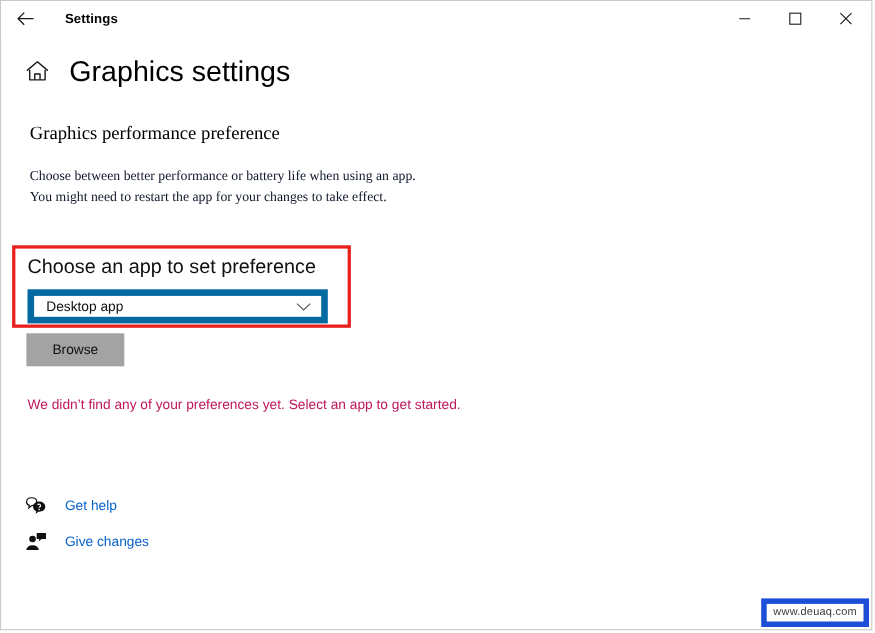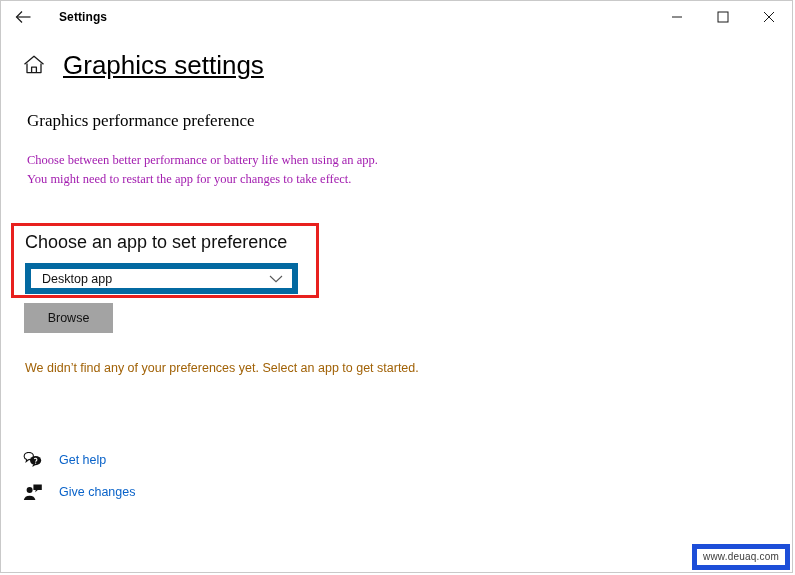--- a/index.html
+++ b/index.html
@@ -63,21 +63,20 @@
     justify-content: center;
     cursor: pointer;
   }
   .win-btn svg { display: block; }
 
   
   .page-header {
     display: flex;
     align-items: center;
     margin: 20px 0 0 20px;
-    text-decoration: underline;
   }
   .home-icon {
     width: 26px;
     height: 26px;
     display: flex;
     align-items: center;
     justify-content: center;
     margin-right: 16px;
     cursor: pointer;
   }
@@ -97,21 +96,21 @@
   }
   .section-title {
     font-size: 17px;
     font-weight: 400;
     color: #000000;
     margin-top: 33px;
   }
   .body-text {
     font-size: 12.5px;
     line-height: 19px;
-    color: #a21caf;
+    color: #0f172a;
     margin-top: 20px;
   }
   .body-text div { white-space: nowrap; }
 
   
   .highlight-box {
     position: absolute;
     left: 10px;
     top: 222px;
     width: 308px;
@@ -170,21 +169,21 @@
     cursor: pointer;
     padding: 0;
   }
 
   
   .status-text {
     position: absolute;
     left: 24px;
     top: 360px;
     font-size: 12.5px;
-    color: #a16207;
+    color: #be185d;
     white-space: nowrap;
   }
 
   
   .footer-links {
     position: absolute;
     left: 22px;
     top: 447px;
   }
   .link-row {

